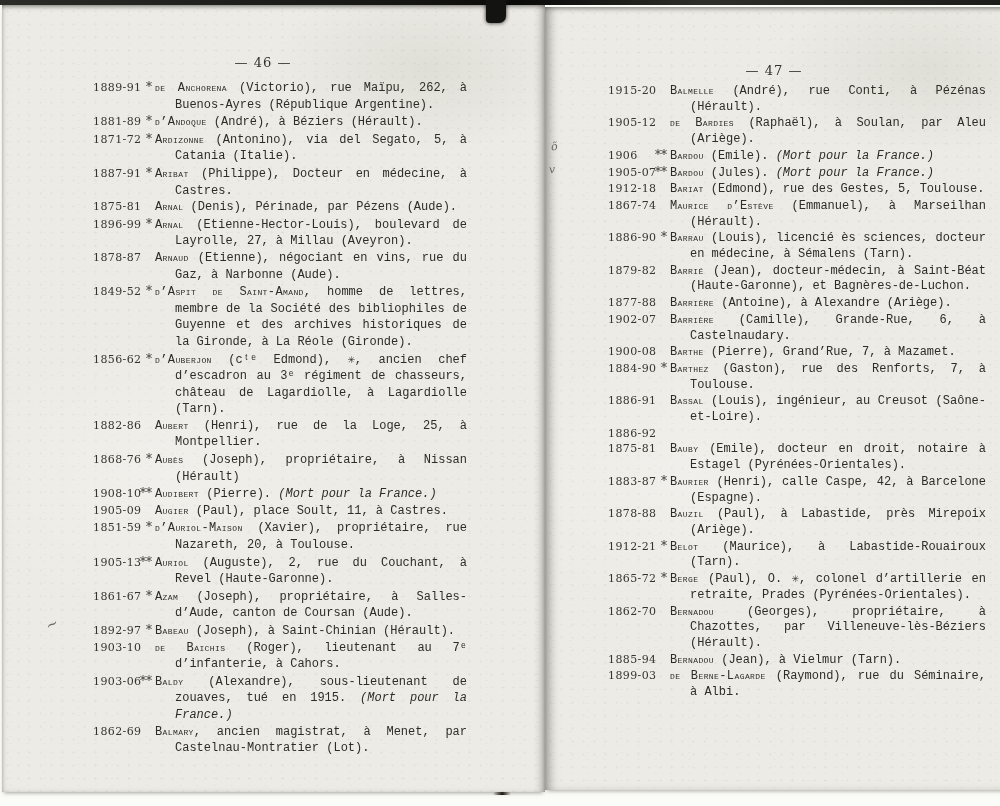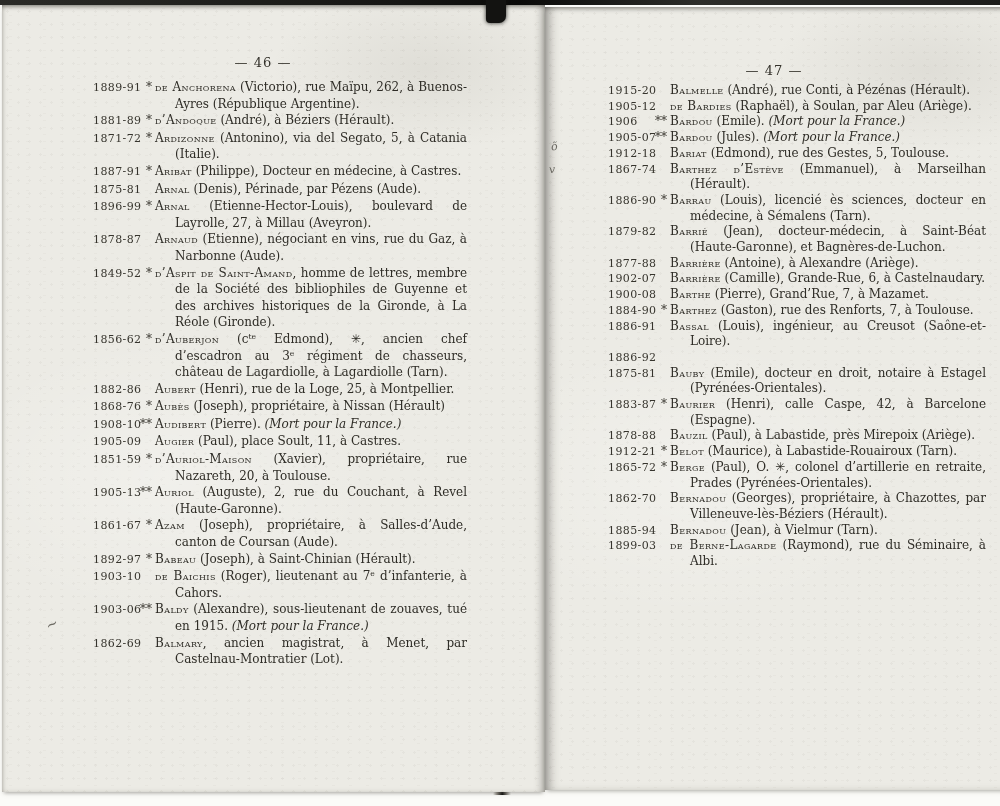--- a/index.html
+++ b/index.html
@@ -63,20 +63,21 @@
   .page-right .entry { line-height:15.7px; }
   .years {
     flex:none; width:46px; font-size:11px; letter-spacing:.4px; color:#36342d;
     white-space:nowrap;
   }
   .stars { flex:none; width:16px; text-align:right; padding-right:3px; box-sizing:border-box; font-size:12px; color:#36342d; }
   .etext {
     flex:1; font-size:12px; text-align:justify;
     padding-left:20px; text-indent:-20px;
     color:#2e2c26;
+    font-family:Liberation Mono, monospace;
   }
   .sc { font-variant:small-caps; letter-spacing:.4px; }
   .i { font-style:italic; }
   .mark {
     position:absolute; z-index:5; color:#56544d; opacity:.85;
     font-style:italic; font-size:12px; line-height:1;
   }
 </style>
 </head>
 <body>
@@ -216,21 +217,21 @@
           <span class="etext"><span class="sc">Bardou</span><span class="n"> (Jules). </span><span class="i">(Mort pour la France.)</span></span>
         </div>
         <div class="entry">
           <span class="years">1912-18</span>
           <span class="stars"></span>
           <span class="etext"><span class="sc">Bariat</span><span class="n"> (Edmond), rue des Gestes, 5, Toulouse.</span></span>
         </div>
         <div class="entry">
           <span class="years">1867-74</span>
           <span class="stars"></span>
-          <span class="etext"><span class="sc">Barthez d’Estève</span><span class="n"> (Emmanuel), à Marseilhan (Hérault).</span></span>
+          <span class="etext"><span class="sc">Maurice d’Estève</span><span class="n"> (Emmanuel), à Marseilhan (Hérault).</span></span>
         </div>
         <div class="entry">
           <span class="years">1886-90</span>
           <span class="stars">*</span>
           <span class="etext"><span class="sc">Barrau</span><span class="n"> (Louis), licencié ès sciences, docteur en médecine, à Sémalens (Tarn).</span></span>
         </div>
         <div class="entry">
           <span class="years">1879-82</span>
           <span class="stars"></span>
           <span class="etext"><span class="sc">Barrié</span><span class="n"> (Jean), docteur-médecin, à Saint-Béat (Haute-Garonne), et Bagnères-de-Luchon.</span></span>

